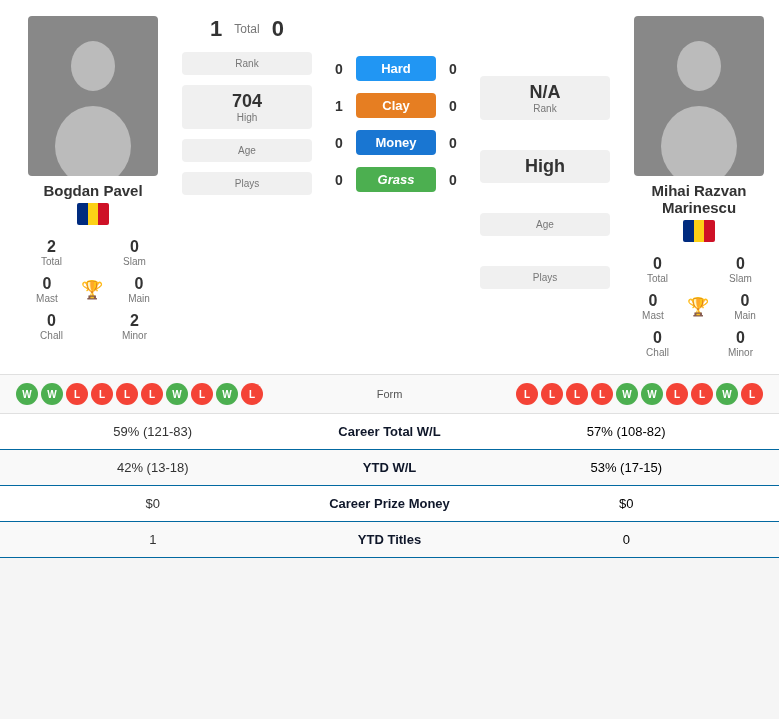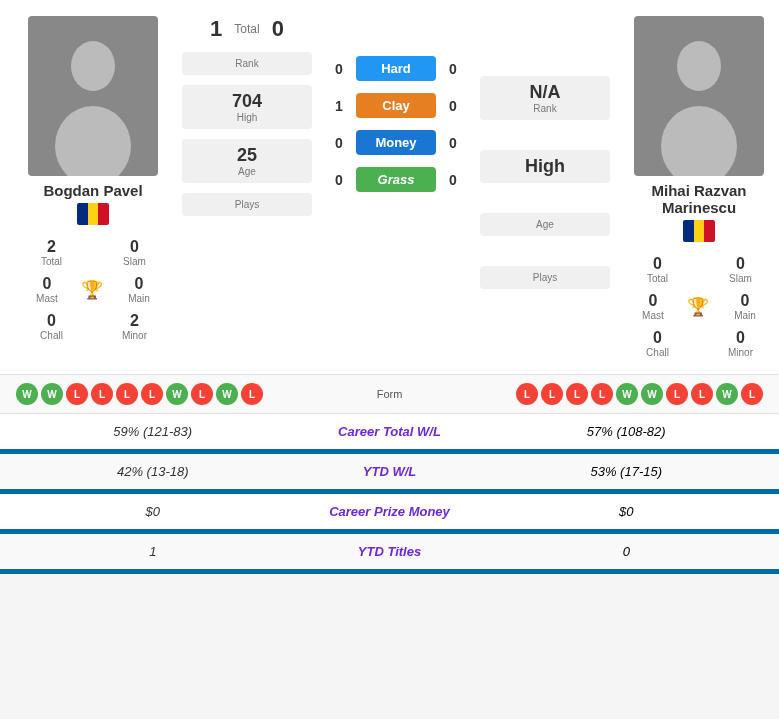--- a/index.html
+++ b/index.html
@@ -242,42 +242,41 @@
       color: #fff;
     }
 
     .badge-w { background: #4CAF50; }
     .badge-l { background: #f44336; }
 
     .stats-row {
       display: flex;
       align-items: center;
       padding: 10px 16px;
-      border-bottom: 5px solid #0369a1;
+      border-bottom: 1px solid #0369a1;
       background: #fff;
-      font-style: italic;
     }
 
     .stats-row:nth-child(even) {
       background: #f9f9f9;
     }
 
     .stats-left {
       flex: 1;
       text-align: center;
       font-size: 13px;
       color: #333;
     }
 
     .stats-center {
       flex: 0 0 200px;
       text-align: center;
       font-size: 13px;
       font-weight: bold;
-      color: #6d28d9;
+      color: #0f172a;
     }
 
     .stats-right {
       flex: 1;
       text-align: center;
       font-size: 13px;
       color: #000000;
     }
 
     .flag-romania {
@@ -356,21 +355,20 @@
       <div class="stat-box">
         <div class="lbl">Rank</div>
       </div>
       <div style="height:6px;"></div>
       <div class="stat-box">
         <div class="val">704</div>
         <div class="lbl">High</div>
       </div>
       <div style="height:6px;"></div>
       <div class="stat-box">
-        <div class="val">25</div>
         <div class="lbl">Age</div>
       </div>
       <div style="height:6px;"></div>
       <div class="stat-box">
         <div class="lbl">Plays</div>
       </div>
     </div>
 
     <div class="center-panel">
       <div class="surface-row">

